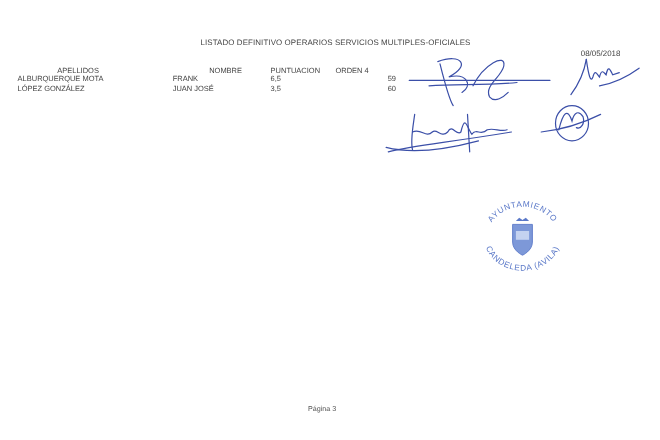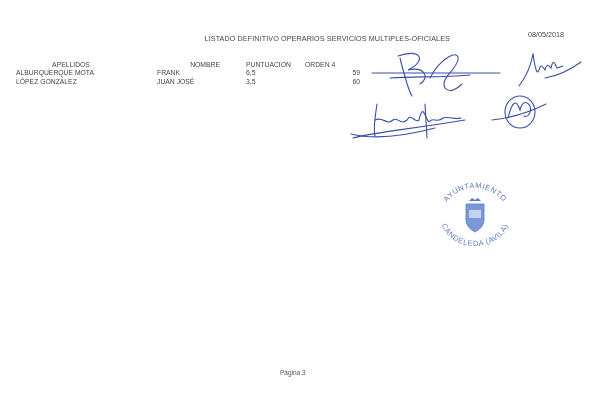--- a/index.html
+++ b/index.html
@@ -1,22 +1,22 @@
 <!DOCTYPE html>
 <html><head>
 <meta charset="utf-8">
 <style>
   html, body { margin: 0; padding: 0; }
   body {
     width: 600px; height: 400px; background: #ffffff; position: relative; overflow: hidden;
     font-family: "Liberation Sans", sans-serif; color: #3a3a3a;
   }
   .abs { position: absolute; }
-  .title { left: 160px; top: 34px; width: 290px; text-align: right; font-size: 7.2px; letter-spacing: 0.1px; color: #444; }
-  .date { left: 528px; top: 30px; font-size: 7.2px; color: #444; }
+  .title { left: 160px; top: 34px; width: 290px; text-align: center; font-size: 7.2px; letter-spacing: 0.1px; color: #444; }
+  .date { left: 528px; top: 44px; font-size: 7.2px; color: #444; }
   .th { top: 61px; font-size: 6.8px; color: #444; }
   .td { font-size: 6.8px; color: #444; }
   .r1 { top: 69px; } .r2 { top: 78px; }
   .c-ap-h { left: 50px; width: 42px; text-align: center; }
   .c-ap { left: 16px; }
   .c-nom-h { left: 170px; width: 50px; text-align: right; }
   .c-nom { left: 157px; }
   .c-pun { left: 246px; }
   .c-ord-h { left: 305px; }
   .c-ord { left: 330px; width: 30px; text-align: right; }

